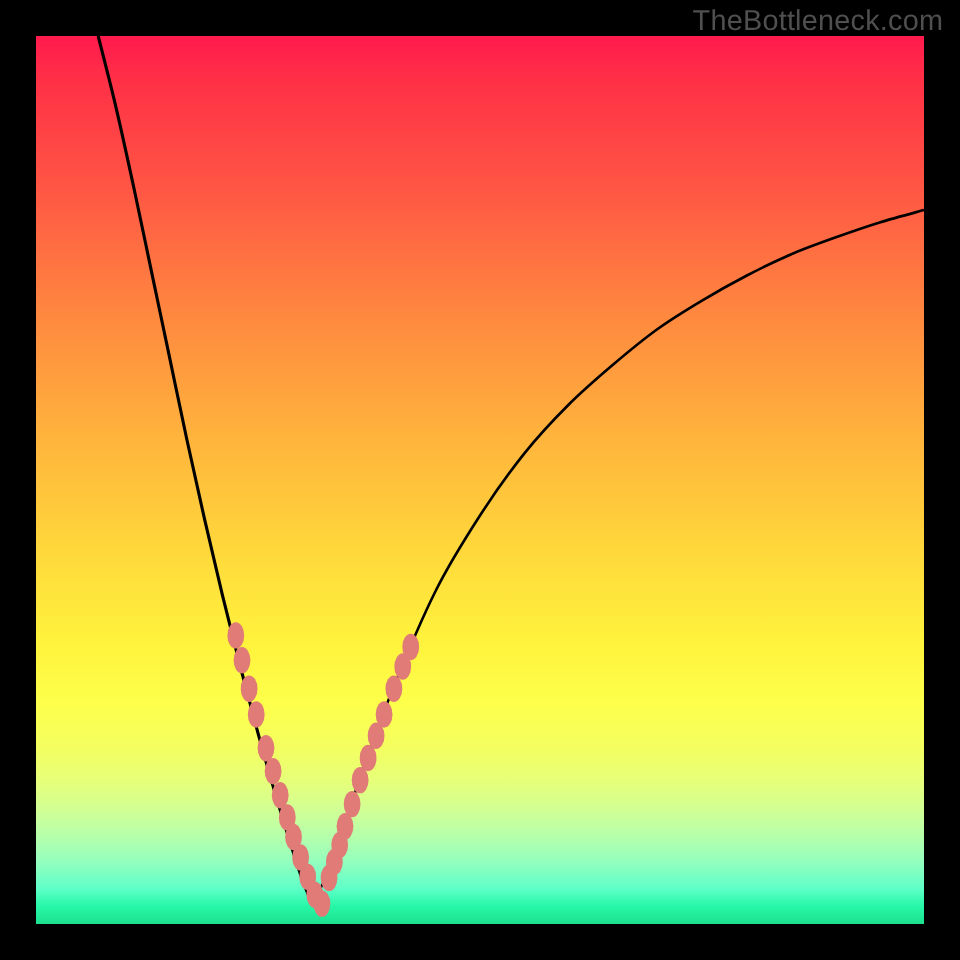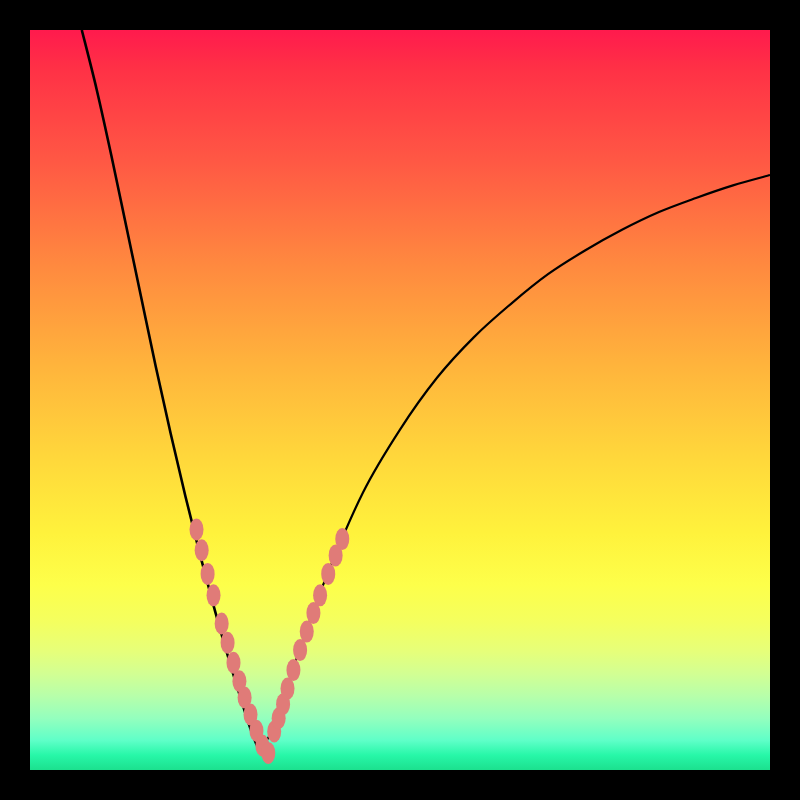--- a/index.html
+++ b/index.html
@@ -59,20 +59,21 @@
     top: 0;
     width: 740px;
     height: 740px;
     overflow: visible;
   }
 </style>
 </head>
 <body>
 
 <div class="frame">
+  <div class="watermark">TheBottleneck.com</div>
 
   <div class="plot">
     <svg class="curves" viewBox="0 0 740 740">
       <path fill="none" stroke="#000" stroke-width="2.6" d="M 51.800000000000004,0 C 54.266666666666666,9.866666666666655 61.66666666666666,38.23333333333325 66.6,59.19999999999993 C 71.53333333333333,80.16666666666661 76.46666666666667,102.98333333333339 81.4,125.80000000000007 C 86.33333333333334,148.61666666666676 91.26666666666667,172.6666666666667 96.2,196.10000000000002 C 101.13333333333334,219.53333333333333 106.06666666666666,242.96666666666664 111,266.4 C 115.93333333333334,289.8333333333333 120.86666666666667,313.8833333333333 125.80000000000001,336.7 C 130.73333333333335,359.51666666666665 135.66666666666666,381.7166666666667 140.6,403.3 C 145.53333333333333,424.8833333333333 150.46666666666667,445.85 155.4,466.2 C 160.33333333333334,486.54999999999995 165.26666666666668,506.2833333333333 170.20000000000002,525.4 C 175.13333333333335,544.5166666666667 180.06666666666666,563.0166666666667 185,580.9 C 189.93333333333334,598.7833333333333 194.86666666666667,616.0500000000001 199.8,632.7 C 204.73333333333335,649.35 210.9,669.0833333333333 214.6,680.8 C 218.29999999999998,692.5166666666667 219.53333333333333,696.2166666666667 222,703 C 224.46666666666667,709.7833333333333 228.16666666666669,718.4166666666666 229.4,721.5" id="left-curve"></path>
       <path fill="none" stroke="#000" stroke-width="2.2" d="M 229.4,721.5 C 231.86666666666667,717.1833333333334 238.03333333333336,711.0166666666667 244.20000000000002,695.6 C 250.36666666666667,680.1833333333334 257.76666666666665,653.6666666666666 266.4,629 C 275.0333333333333,604.3333333333334 284.9,575.35 296,547.6 C 307.1,519.85 320.6666666666667,487.1666666666667 333,462.5 C 345.3333333333333,437.8333333333333 357.66666666666663,418.71666666666664 370,399.59999999999997 C 382.33333333333337,380.4833333333333 394.66666666666674,363.2166666666666 407.00000000000006,347.79999999999995 C 419.33333333333337,332.3833333333333 431.6666666666667,319.43333333333334 444,307.1 C 456.3333333333333,294.7666666666667 468.6666666666667,284.28333333333336 481,273.8 C 493.3333333333333,263.31666666666666 505.6666666666667,253.07999999999998 518,244.2 C 530.3333333333334,235.32 542.6666666666666,227.91999999999996 555,220.51999999999998 C 567.3333333333334,213.12 579.6666666666666,206.2133333333334 592,199.80000000000007 C 604.3333333333334,193.38666666666674 616.6666666666666,187.3433333333333 629,182.03999999999996 C 641.3333333333334,176.73666666666662 653.6666666666666,172.42000000000002 666,167.98000000000002 C 678.3333333333334,163.54000000000002 690.6666666666666,159.22333333333333 703,155.39999999999998 C 715.3333333333334,151.57666666666663 733.8333333333334,146.76666666666662 740,145.03999999999996" id="right-curve"></path>
       <g id="left-dots">
           <ellipse cx="166.5" cy="499.5" rx="7" ry="11" fill="#e07b78"></ellipse>
           <ellipse cx="171.67999999999998" cy="520.22" rx="7" ry="11" fill="#e07b78"></ellipse>
           <ellipse cx="177.6" cy="543.9" rx="7" ry="11" fill="#e07b78"></ellipse>
           <ellipse cx="183.52" cy="565.36" rx="7" ry="11" fill="#e07b78"></ellipse>

